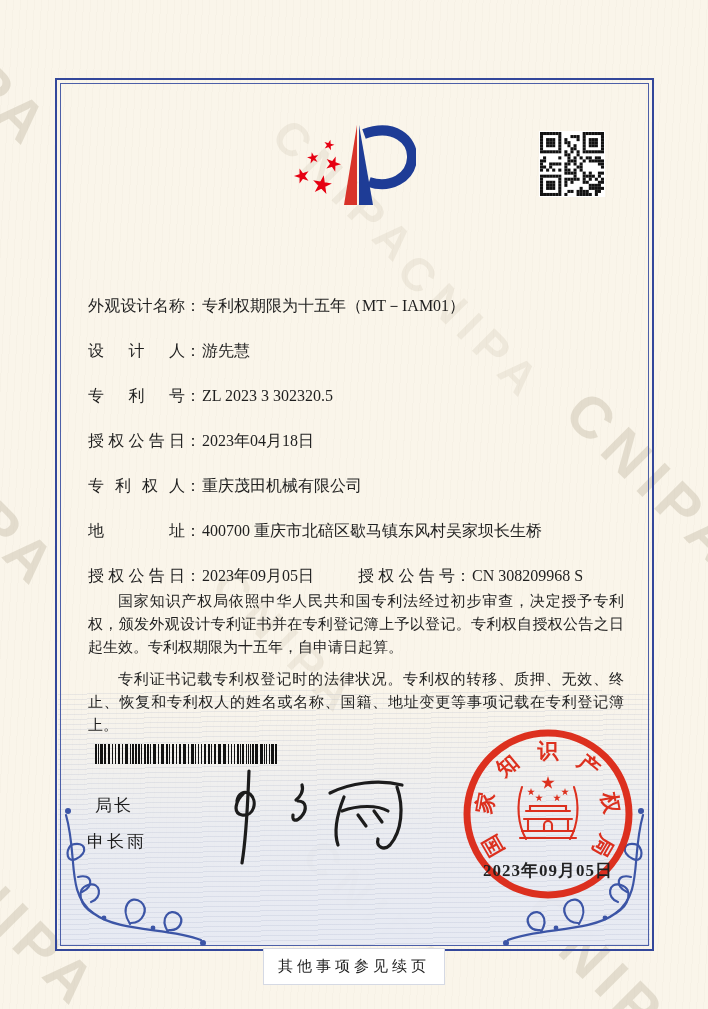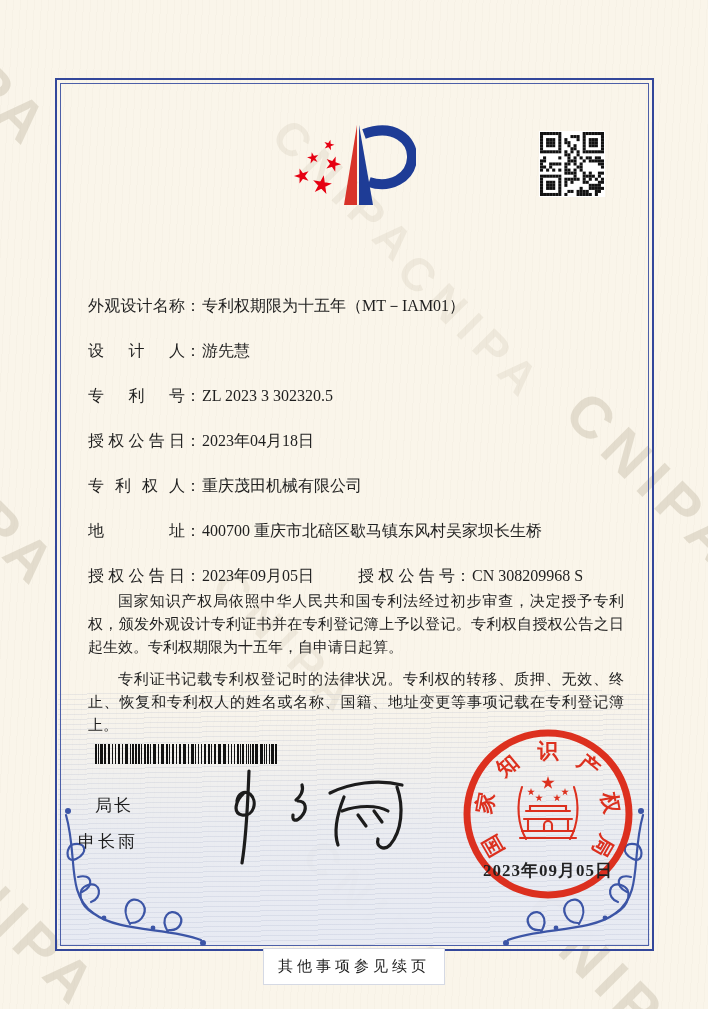--- a/index.html
+++ b/index.html
@@ -51,21 +51,21 @@
   .grant-g2{margin-left:44px; display:flex; align-items:baseline;}
   
   .paras{position:absolute; left:88px; top:590px; width:536px; z-index:3;
     font-size:15px; line-height:23px; text-align:justify;}
   .paras p{margin:0 0 9px; text-indent:2em;}
   
   .barcode{position:absolute; left:95px; top:744px; width:186px; height:20px; z-index:3;}
   
   .director-title{position:absolute; left:95px; top:794px; z-index:3;
     font-family:"Liberation Sans","DejaVu Sans",sans-serif; font-size:17px; letter-spacing:2px;}
-  .director-name{position:absolute; left:78px; top:830px; z-index:3;
+  .director-name{position:absolute; left:87px; top:830px; z-index:3;
     font-family:Liberation Serif, serif; font-size:17px; letter-spacing:3px;}
   .signature{position:absolute; left:192px; top:763px; width:230px; height:105px; z-index:3;}
   
   .seal{position:absolute; left:459px; top:725px; width:178px; height:178px; z-index:4; opacity:0.94;}
   .seal svg{position:absolute; left:0; top:0;}
   .seal-char{
     position:absolute; left:89px; top:89px; z-index:2;
     font-size:21px; font-weight:700; color:#dc2512; line-height:1;
   }
   .seal-date{

